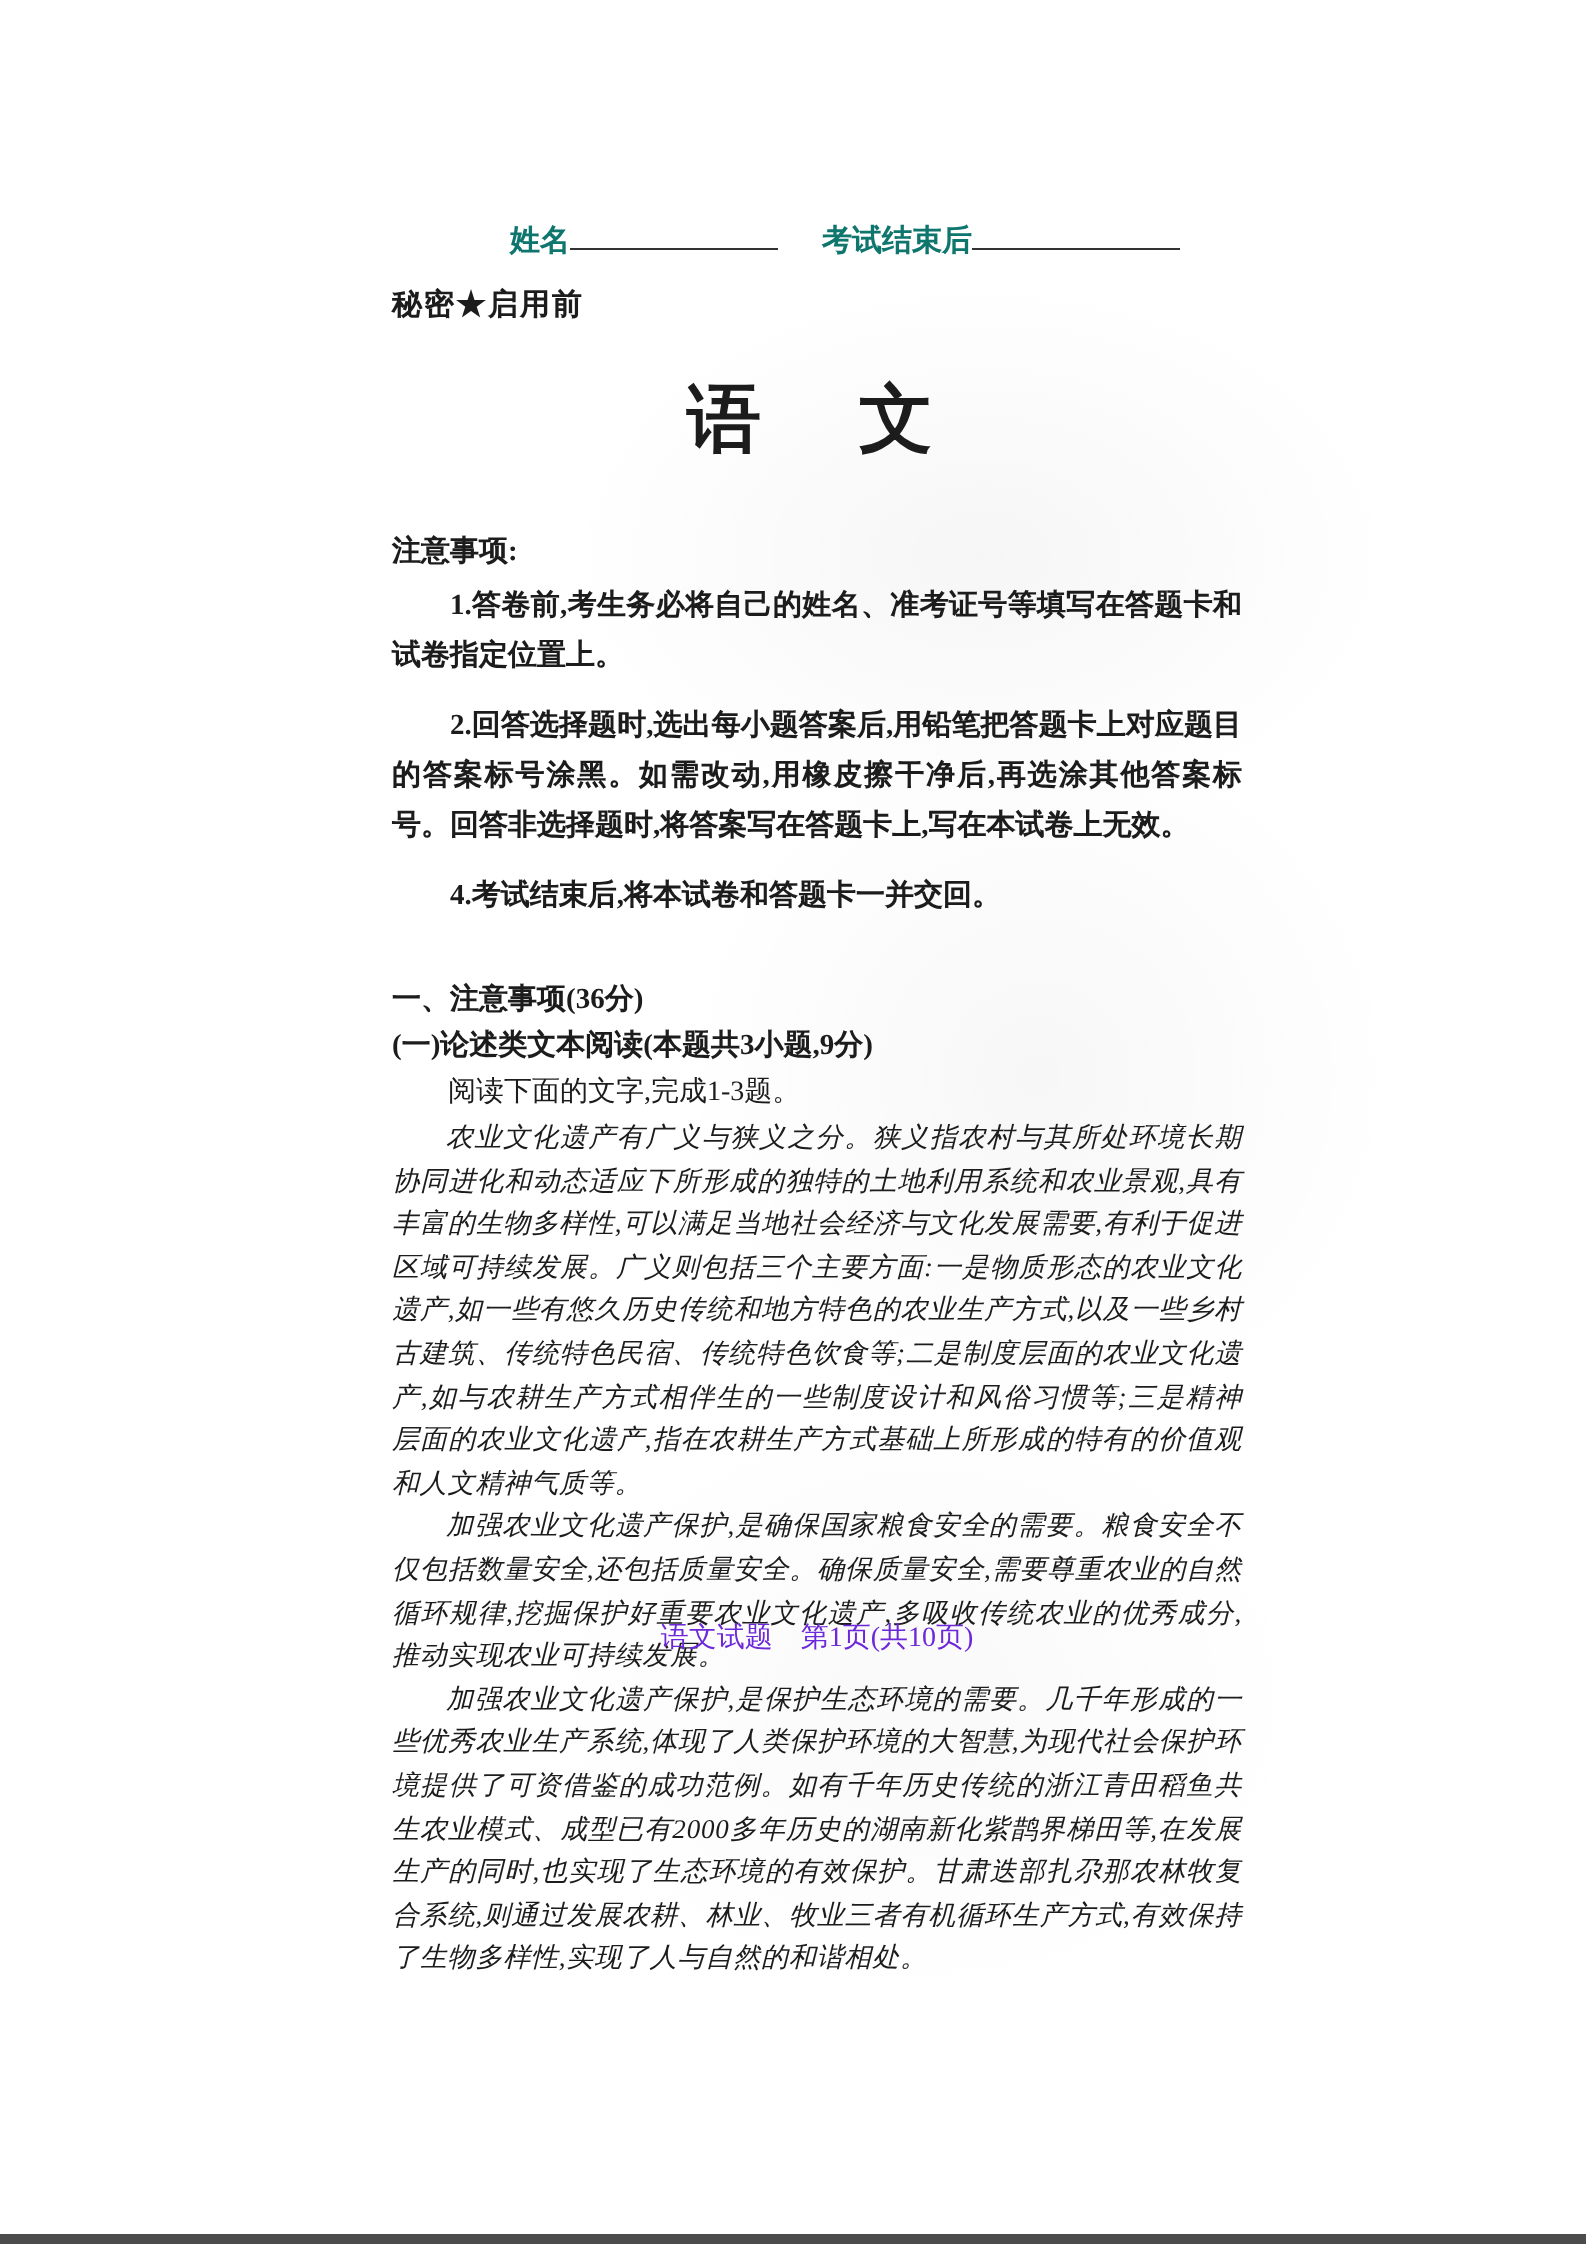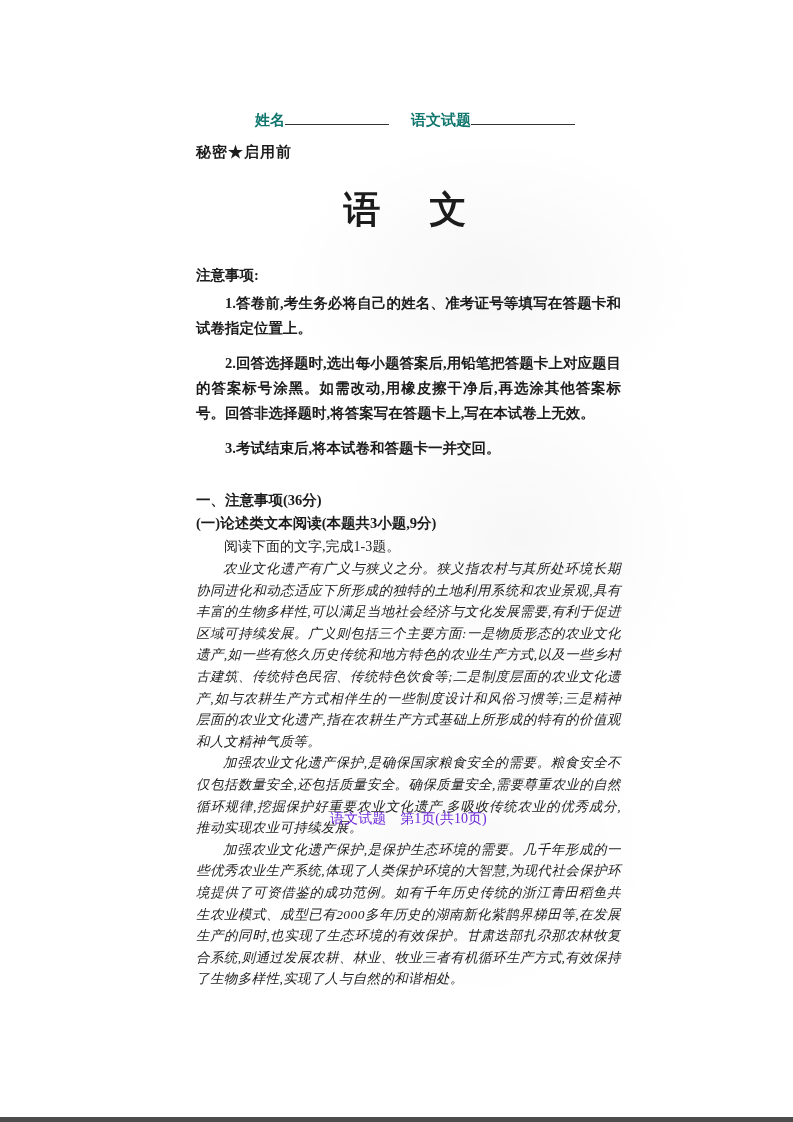--- a/index.html
+++ b/index.html
@@ -126,34 +126,34 @@
     font-size: 14px;
     color: #6d28d9;
   }
 </style>
 </head>
 <body>
 
 <div class="paper-texture"></div>
 
 <div class="fillin-row">
-  <span class="fillin-label">姓名</span><span class="blank-line"></span><span class="fillin-label">语文试题</span><span class="blank-line"></span>
+  <span class="fillin-label">姓名</span><span class="blank-line"></span><span class="fillin-label">考试结束后</span><span class="blank-line"></span>
 </div>
 
 <div class="secrecy">秘密★启用前</div>
 
 <div class="paper-title">语　文</div>
 
 <div class="content">
   <p class="notice-heading">注意事项:</p>
   <p class="notice-item">1.答卷前,考生务必将自己的姓名、准考证号等填写在答题卡和试卷指定位置上。</p>
   <div class="notice-gap"></div>
   <p class="notice-item">2.回答选择题时,选出每小题答案后,用铅笔把答题卡上对应题目的答案标号涂黑。如需改动,用橡皮擦干净后,再选涂其他答案标号。回答非选择题时,将答案写在答题卡上,写在本试卷上无效。</p>
   <div class="notice-gap"></div>
-  <p class="notice-item">3.考试结束后,将本试卷和答题卡一并交回。</p>
+  <p class="notice-item">4.考试结束后,将本试卷和答题卡一并交回。</p>
 
   <p class="section-heading">一、注意事项(36分)</p>
   <p class="section-subheading">(一)论述类文本阅读(本题共3小题,9分)</p>
   <p class="read-instruction">阅读下面的文字,完成1-3题。</p>
 
   <p class="passage-para">农业文化遗产有广义与狭义之分。狭义指农村与其所处环境长期协同进化和动态适应下所形成的独特的土地利用系统和农业景观,具有丰富的生物多样性,可以满足当地社会经济与文化发展需要,有利于促进区域可持续发展。广义则包括三个主要方面:一是物质形态的农业文化遗产,如一些有悠久历史传统和地方特色的农业生产方式,以及一些乡村古建筑、传统特色民宿、传统特色饮食等;二是制度层面的农业文化遗产,如与农耕生产方式相伴生的一些制度设计和风俗习惯等;三是精神层面的农业文化遗产,指在农耕生产方式基础上所形成的特有的价值观和人文精神气质等。</p>
   <p class="passage-para">加强农业文化遗产保护,是确保国家粮食安全的需要。粮食安全不仅包括数量安全,还包括质量安全。确保质量安全,需要尊重农业的自然循环规律,挖掘保护好重要农业文化遗产,多吸收传统农业的优秀成分,推动实现农业可持续发展。</p>
   <p class="passage-para">加强农业文化遗产保护,是保护生态环境的需要。几千年形成的一些优秀农业生产系统,体现了人类保护环境的大智慧,为现代社会保护环境提供了可资借鉴的成功范例。如有千年历史传统的浙江青田稻鱼共生农业模式、成型已有2000多年历史的湖南新化紫鹊界梯田等,在发展生产的同时,也实现了生态环境的有效保护。甘肃迭部扎尕那农林牧复合系统,则通过发展农耕、林业、牧业三者有机循环生产方式,有效保持了生物多样性,实现了人与自然的和谐相处。</p>
 </div>
 

